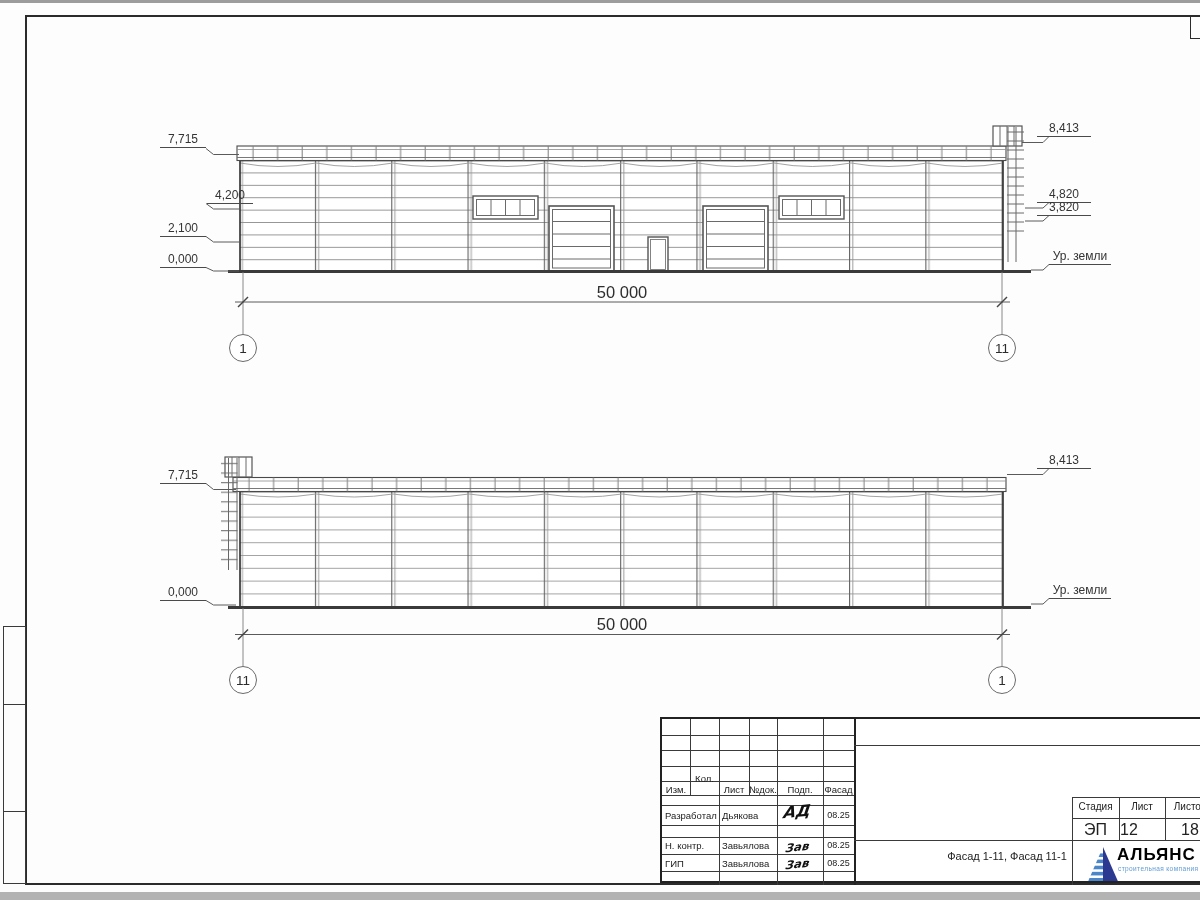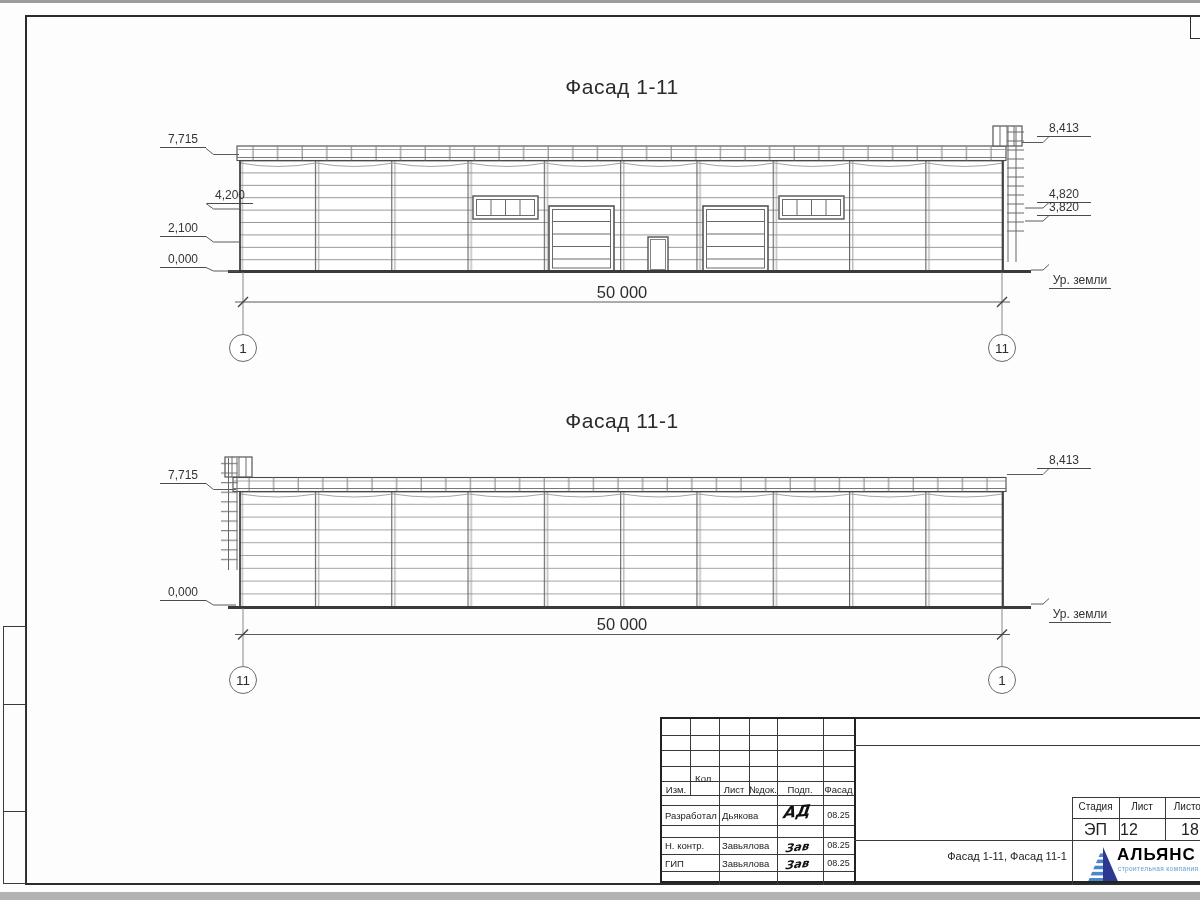--- a/index.html
+++ b/index.html
@@ -28,21 +28,21 @@
 
   .axis{position:absolute;width:28px;height:28px;border:1.2px solid #6b6b6b;border-radius:50%;
         background:#fff;text-align:center;line-height:28px;font-size:13.5px;color:#2c2c2c;box-sizing:border-box;}
   #ax-t-l{left:229px;top:334px;} #ax-t-r{left:988px;top:334px;}
   #ax-b-l{left:229px;top:666px;} #ax-b-r{left:988px;top:666px;}
 
   .mk{position:absolute;font-size:12px;line-height:13px;color:#343434;text-align:center;
       border-bottom:1px solid #4a4a4a;padding-bottom:1px;}
   .mk-l{left:160px;width:46px;}
   .mk-r{left:1037px;width:54px;}
-  .mk-g{left:1049px;width:62px;margin-top:24px;}
+  .mk-g{left:1049px;width:62px;}
   #mk-t1{top:133px;} #mk-t2{top:189px;margin-left:47px;} #mk-t3{top:222px;} #mk-t4{top:253px;}
   #mk-tr1{top:122px;} #mk-tr2{top:188px;} #mk-tr3{top:201px;} #mk-tg{top:250px;}
   #mk-b1{top:469px;} #mk-b4{top:586px;}
   #mk-br1{top:454px;} #mk-bg{top:584px;}
 
   
   .tb{position:absolute;left:660px;top:717px;width:540px;height:166px;background:#fff;
       border-top:2px solid #222;border-left:2px solid #222;border-bottom:2px solid #222;box-sizing:border-box;}
   .tb .vl,.tb .hl{position:absolute;background:#3a3a3a;}
   .tb .vl{width:1px;} .tb .hl{height:1px;}
@@ -66,21 +66,20 @@
 <div class="page">
   <div class="edge-top"></div>
   <div class="edge-bottom"></div>
   <div class="frame"></div>
   <div class="corner-box"></div>
   <div class="side-boxes">
     <div class="side-div1"></div>
     <div class="side-div2"></div>
   </div>
 
-  <div class="facade-title" id="title-top">Фасад 1-11</div>
 
   <svg class="fsvg" id="svg-top" width="900" height="225" viewBox="150 115 900 225">
     <defs>
       <pattern id="sidT" patternUnits="userSpaceOnUse" x="240" y="161" width="20" height="12.4">
         <line x1="0" y1="12" x2="20" y2="12" stroke="#8d8d8d" stroke-width="1"></line>
       </pattern>
       <pattern id="colT" patternUnits="userSpaceOnUse" x="238.6" y="0" width="76.3" height="12">
         <line x1="0.6" y1="0" x2="0.6" y2="12" stroke="#5f5f5f" stroke-width="1.1"></line>
         <line x1="3.8" y1="0" x2="3.8" y2="12" stroke="#939393" stroke-width="0.9"></line>
       </pattern>
@@ -184,21 +183,20 @@
   <div class="mk mk-l" id="mk-t4">0,000</div>
   <div class="mk mk-r" id="mk-tr1">8,413</div>
   <div class="mk mk-r" id="mk-tr2">4,820</div>
   <div class="mk mk-r" id="mk-tr3">3,820</div>
   <div class="mk mk-g" id="mk-tg">Ур. земли</div>
 
   <div class="dim-label" id="dim-top">50 000</div>
   <div class="axis" id="ax-t-l">1</div>
   <div class="axis" id="ax-t-r">11</div>
 
-  <div class="facade-title" id="title-bottom">Фасад 11-1</div>
 
   <svg class="fsvg" id="svg-bottom" width="900" height="255" viewBox="150 440 900 255">
     <defs>
       <pattern id="sidB" patternUnits="userSpaceOnUse" x="240" y="492" width="20" height="12.8">
         <line x1="0" y1="12.5" x2="20" y2="12.5" stroke="#8d8d8d" stroke-width="1"></line>
       </pattern>
       <pattern id="colB" patternUnits="userSpaceOnUse" x="238.6" y="0" width="76.3" height="12">
         <line x1="0.6" y1="0" x2="0.6" y2="12" stroke="#5f5f5f" stroke-width="1.1"></line>
         <line x1="3.8" y1="0" x2="3.8" y2="12" stroke="#939393" stroke-width="0.9"></line>
       </pattern>

